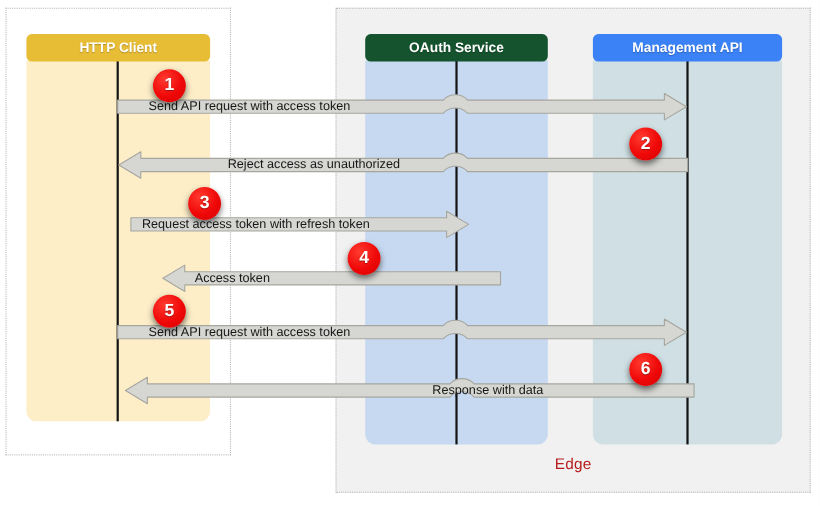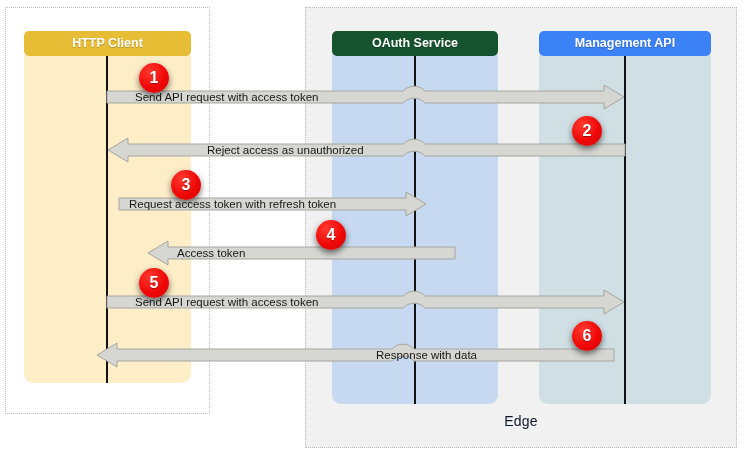--- a/index.html
+++ b/index.html
@@ -27,21 +27,21 @@
   }
   #region-edge{
     left:305px; top:7px; width:432px; height:441px;
     background:#f1f1f1;
   }
   #edge-label{
     position:absolute;
     left:305px; top:413px; width:432px;
     text-align:center;
     font-size:14px;
-    color:#0f172a;
+    color:#b91c1c;
     letter-spacing:.2px;
   }
 
   
   .participant{ position:absolute; }
   .p-head{
     position:absolute;
     left:0; top:0;
     width:100%;
     height:25px;
@@ -170,21 +170,21 @@
   <div class="badge" style="left:316px; top:220px;">4</div>
 
   <div class="msg" id="msg-5" style="left:107px; top:287px; width:518px;">
     <svg width="518" height="30" viewBox="0 0 518 30">
       <path d="M0,9 L296,9 A15,15 0 0,1 318,9 L497,9 L497,3 L517,15 L497,27 L497,21 L318,21 A15,15 0 0,0 296,21 L0,21 Z" fill="#d6d6d3" stroke="#a6a69f" stroke-width="1" stroke-linejoin="round"></path>
     </svg>
     <div class="msg-label" style="left:28px; width:370px;">Send API request with access token</div>
   </div>
   <div class="badge" style="left:139px; top:268px;">5</div>
 
-  <div class="msg" id="msg-6" style="left:96px; top:340px; width:588px;">
+  <div class="msg" id="msg-6" style="left:113px; top:340px; width:588px;">
     <svg width="518" height="30" viewBox="0 0 518 30">
       <path d="M518,9 L318,9 A15,15 0 0,0 296,9 L21,9 L21,3 L1,15 L21,27 L21,21 L296,21 A15,15 0 0,1 318,21 L518,21 Z" fill="#d6d6d3" stroke="#a6a69f" stroke-width="1" stroke-linejoin="round"></path>
     </svg>
     <div class="msg-label" style="left:280px; width:200px;">Response with data</div>
   </div>
   <div class="badge" style="left:572px; top:321px;">6</div>
 
 </div>
 
 </body></html>

